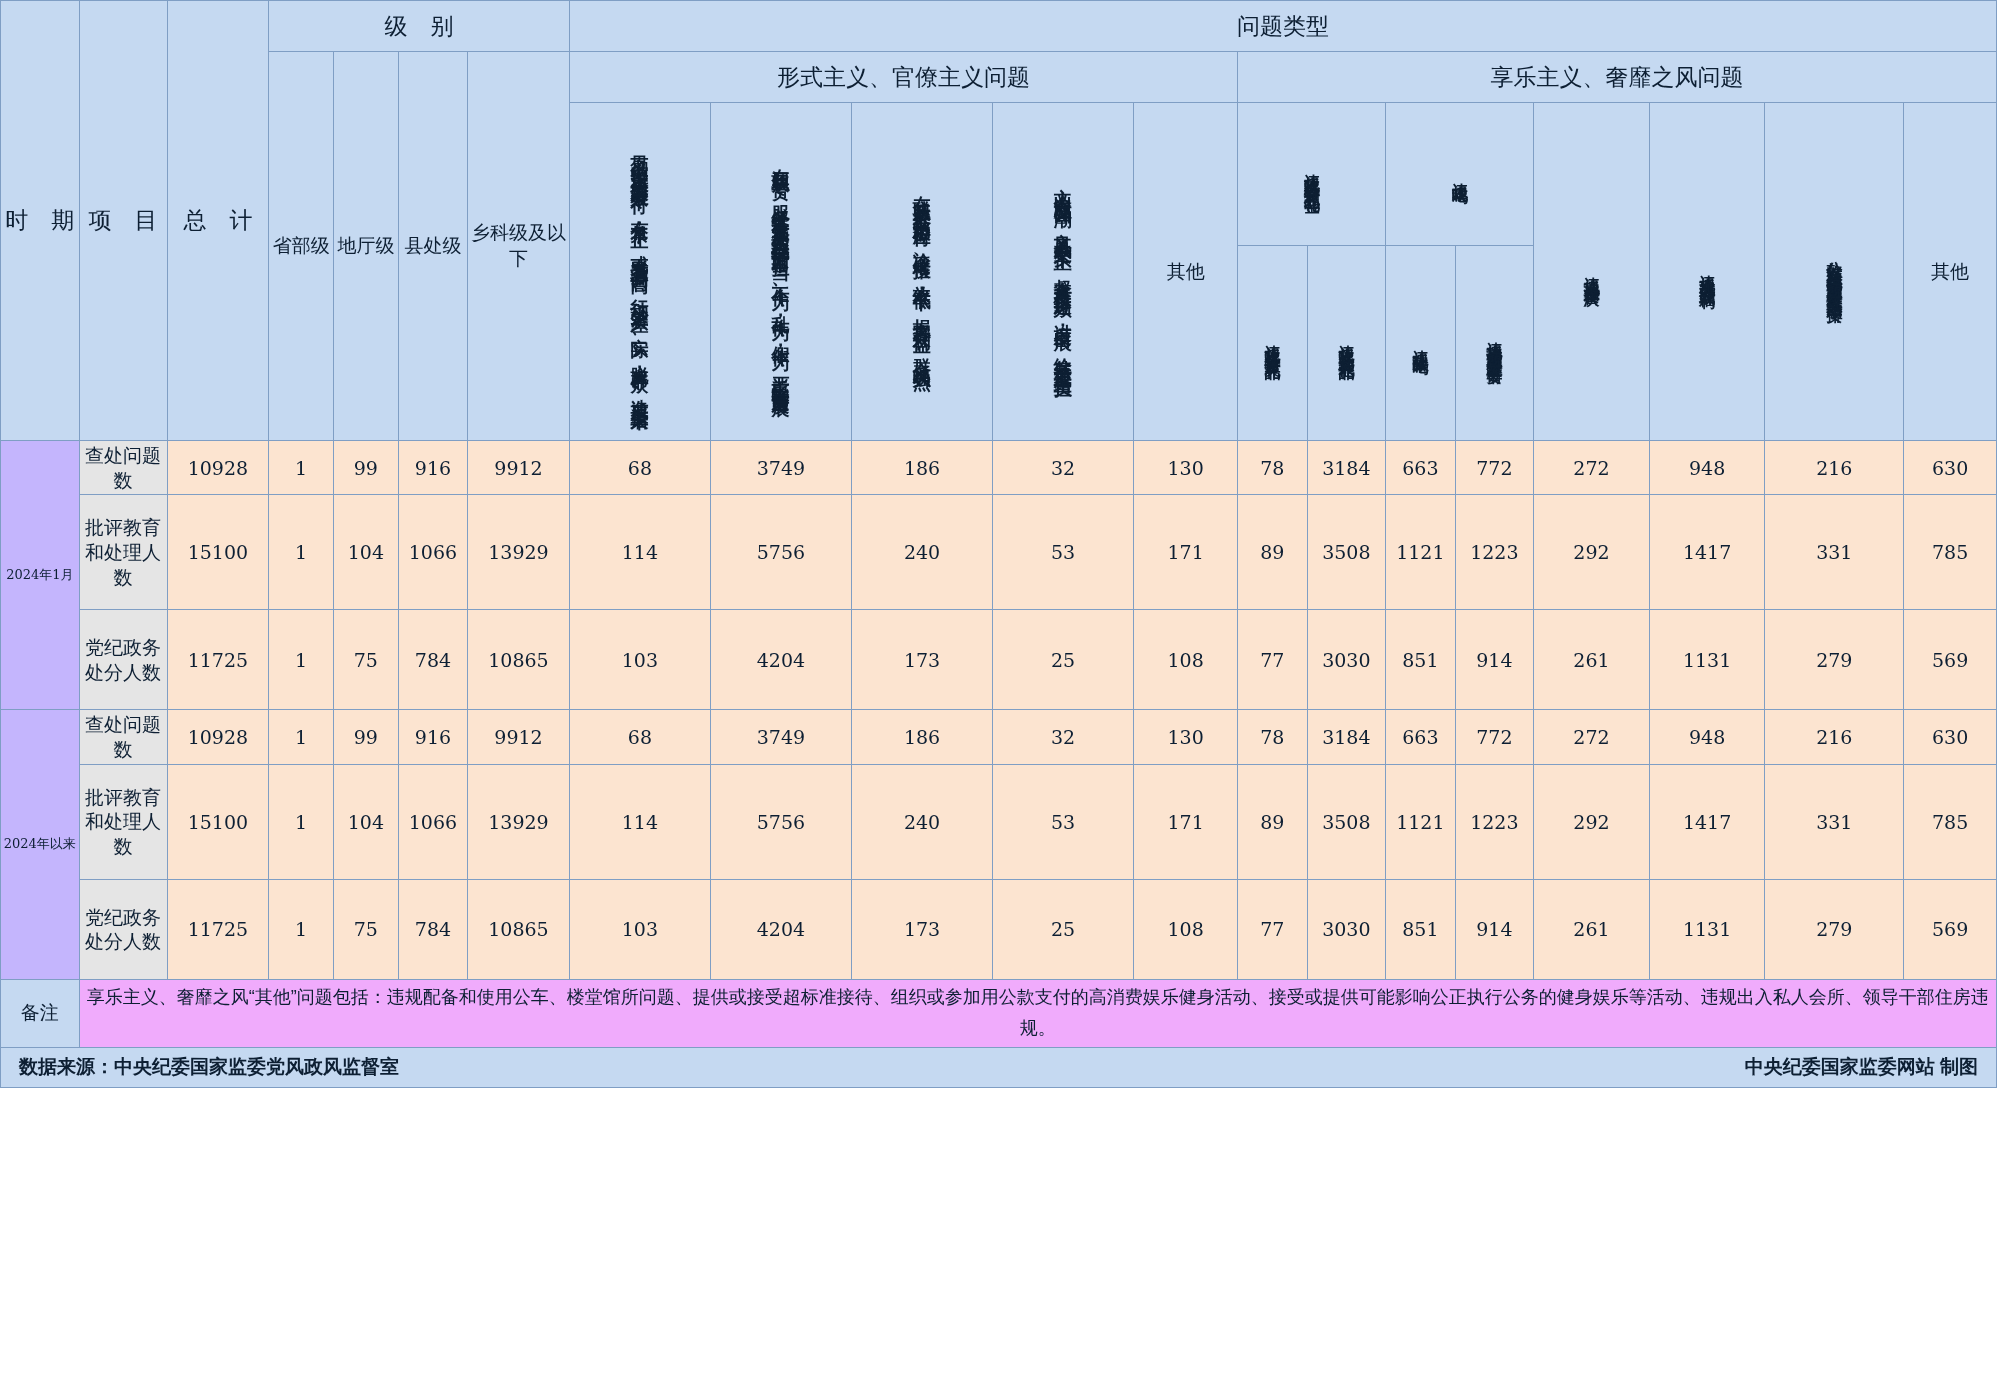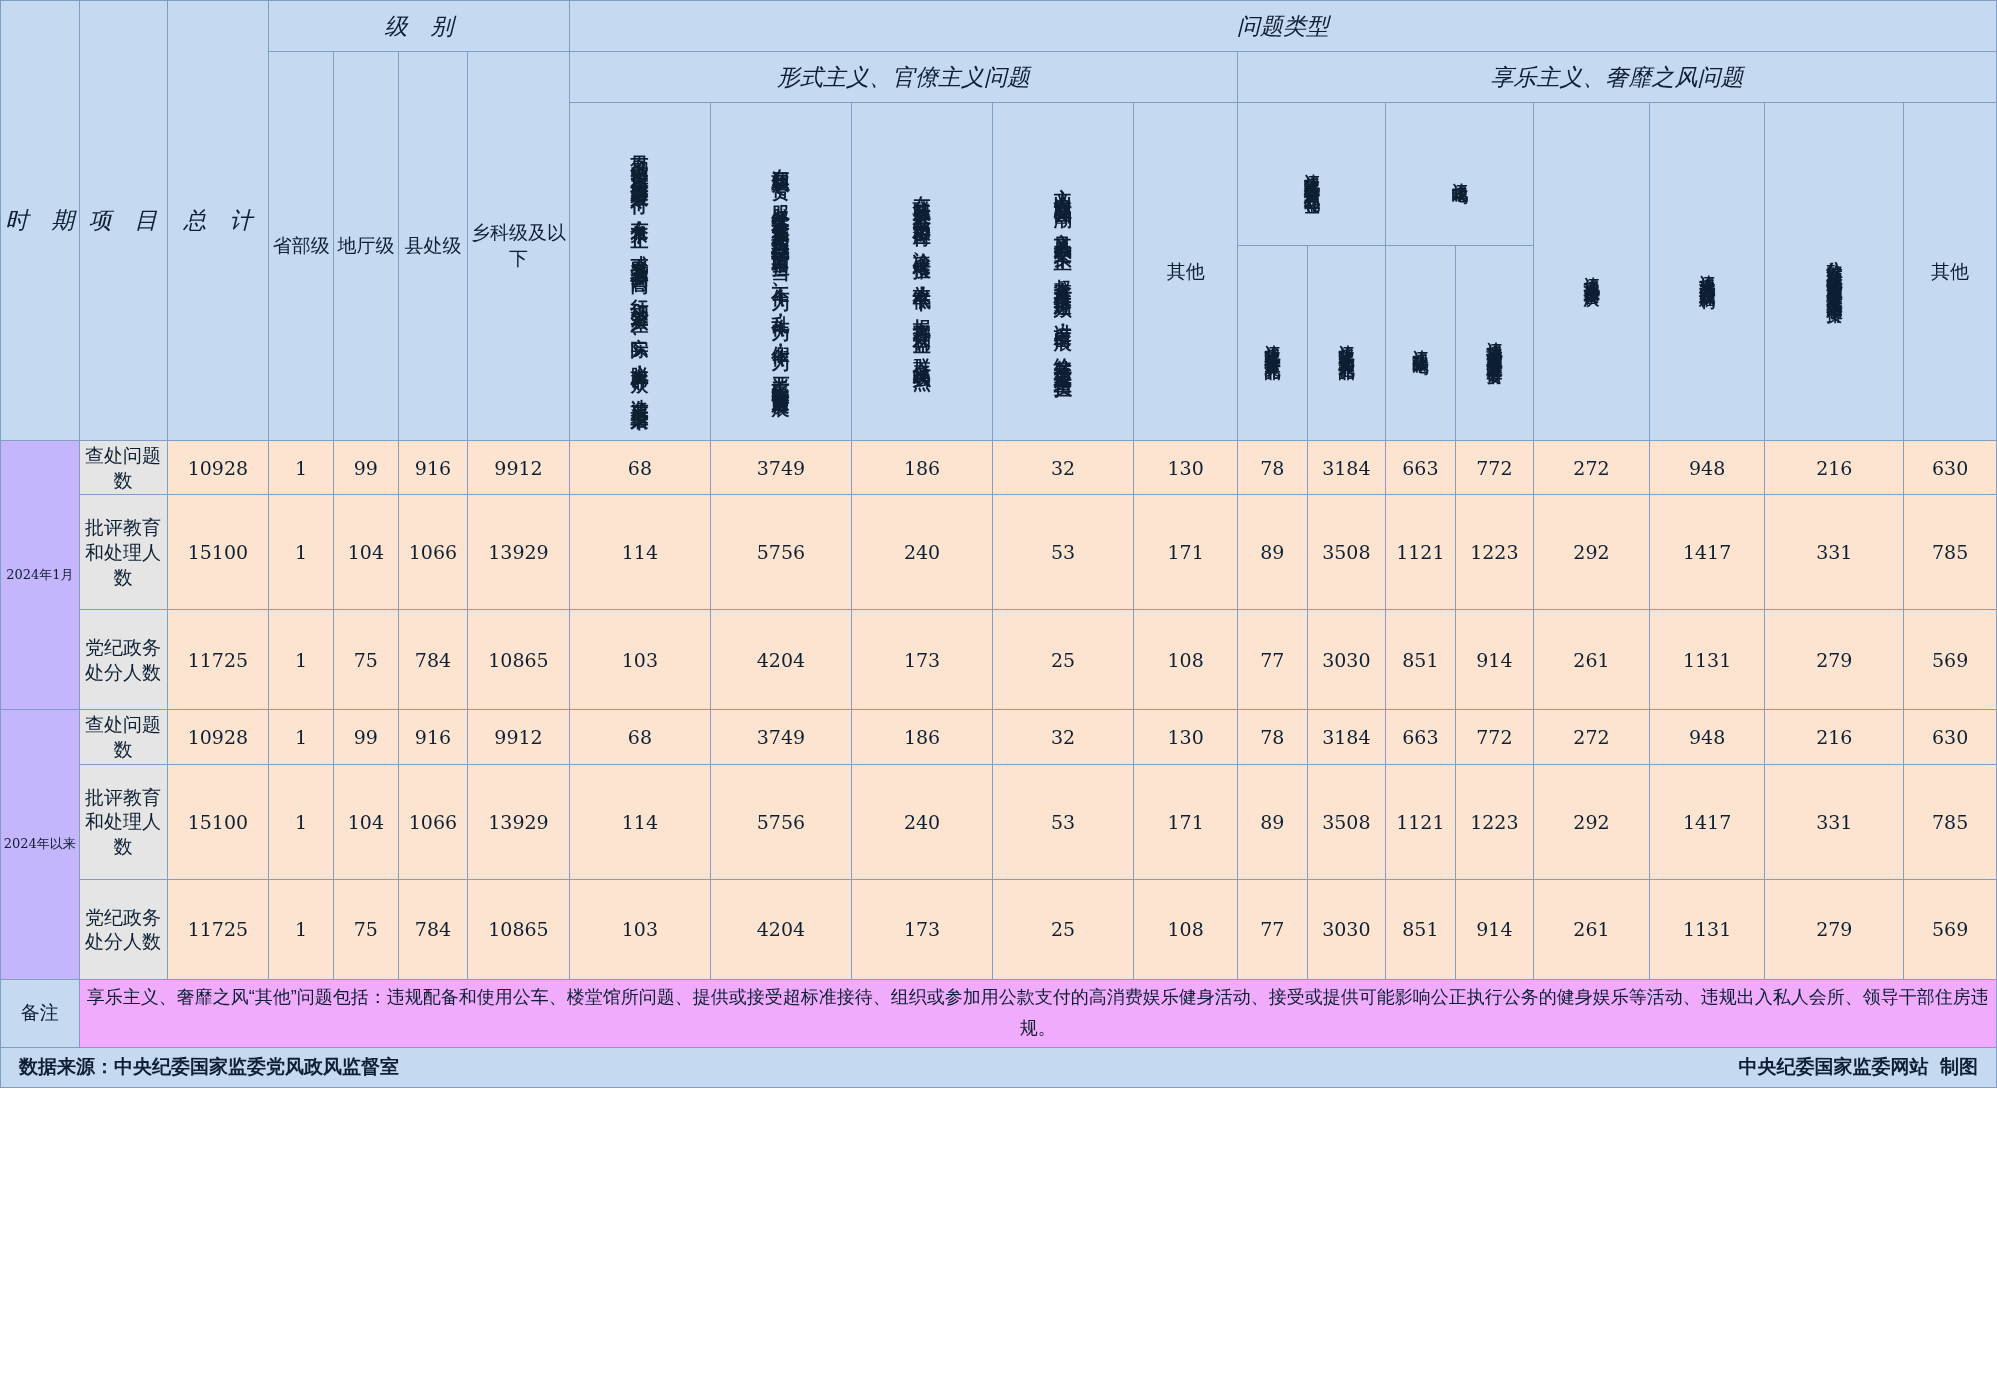--- a/index.html
+++ b/index.html
@@ -43,21 +43,21 @@
     padding: 2px 1px;
     font-weight: normal;
     color: #0d1f33;
   }
   .hdr {
     background: #c5d9f1;
     font-weight: bold;
     font-size: 19px;
     font-family: "DejaVu Serif", "Liberation Serif", serif;
   }
-  .hdr-lg { font-size: 23px; font-style: italic; }
+  .hdr-lg { font-size: 23px; }
   .hdr-vert {
     writing-mode: vertical-rl;
     text-orientation: upright;
     letter-spacing: 3px;
     margin: 0 auto;
     line-height: 1.18;
     font-size: 18px;
     font-weight: bold;
     font-family: "DejaVu Serif", "Liberation Serif", serif;
     max-height: 300px;
@@ -115,21 +115,21 @@
     border-top: none;
     height: 40px;
     display: flex;
     align-items: center;
     justify-content: space-between;
     padding: 0 18px;
     box-sizing: border-box;
     font-weight: bold;
     font-size: 19px;
     color: #0d1f33;
-    font-family: Liberation Mono, monospace;
+    font-family: Liberation Sans, sans-serif;
   }
   .big-head-row td { height: 46px; }
 </style>
 </head>
 <body>
 
 <div class="page">
 
 
   <table class="stat">

